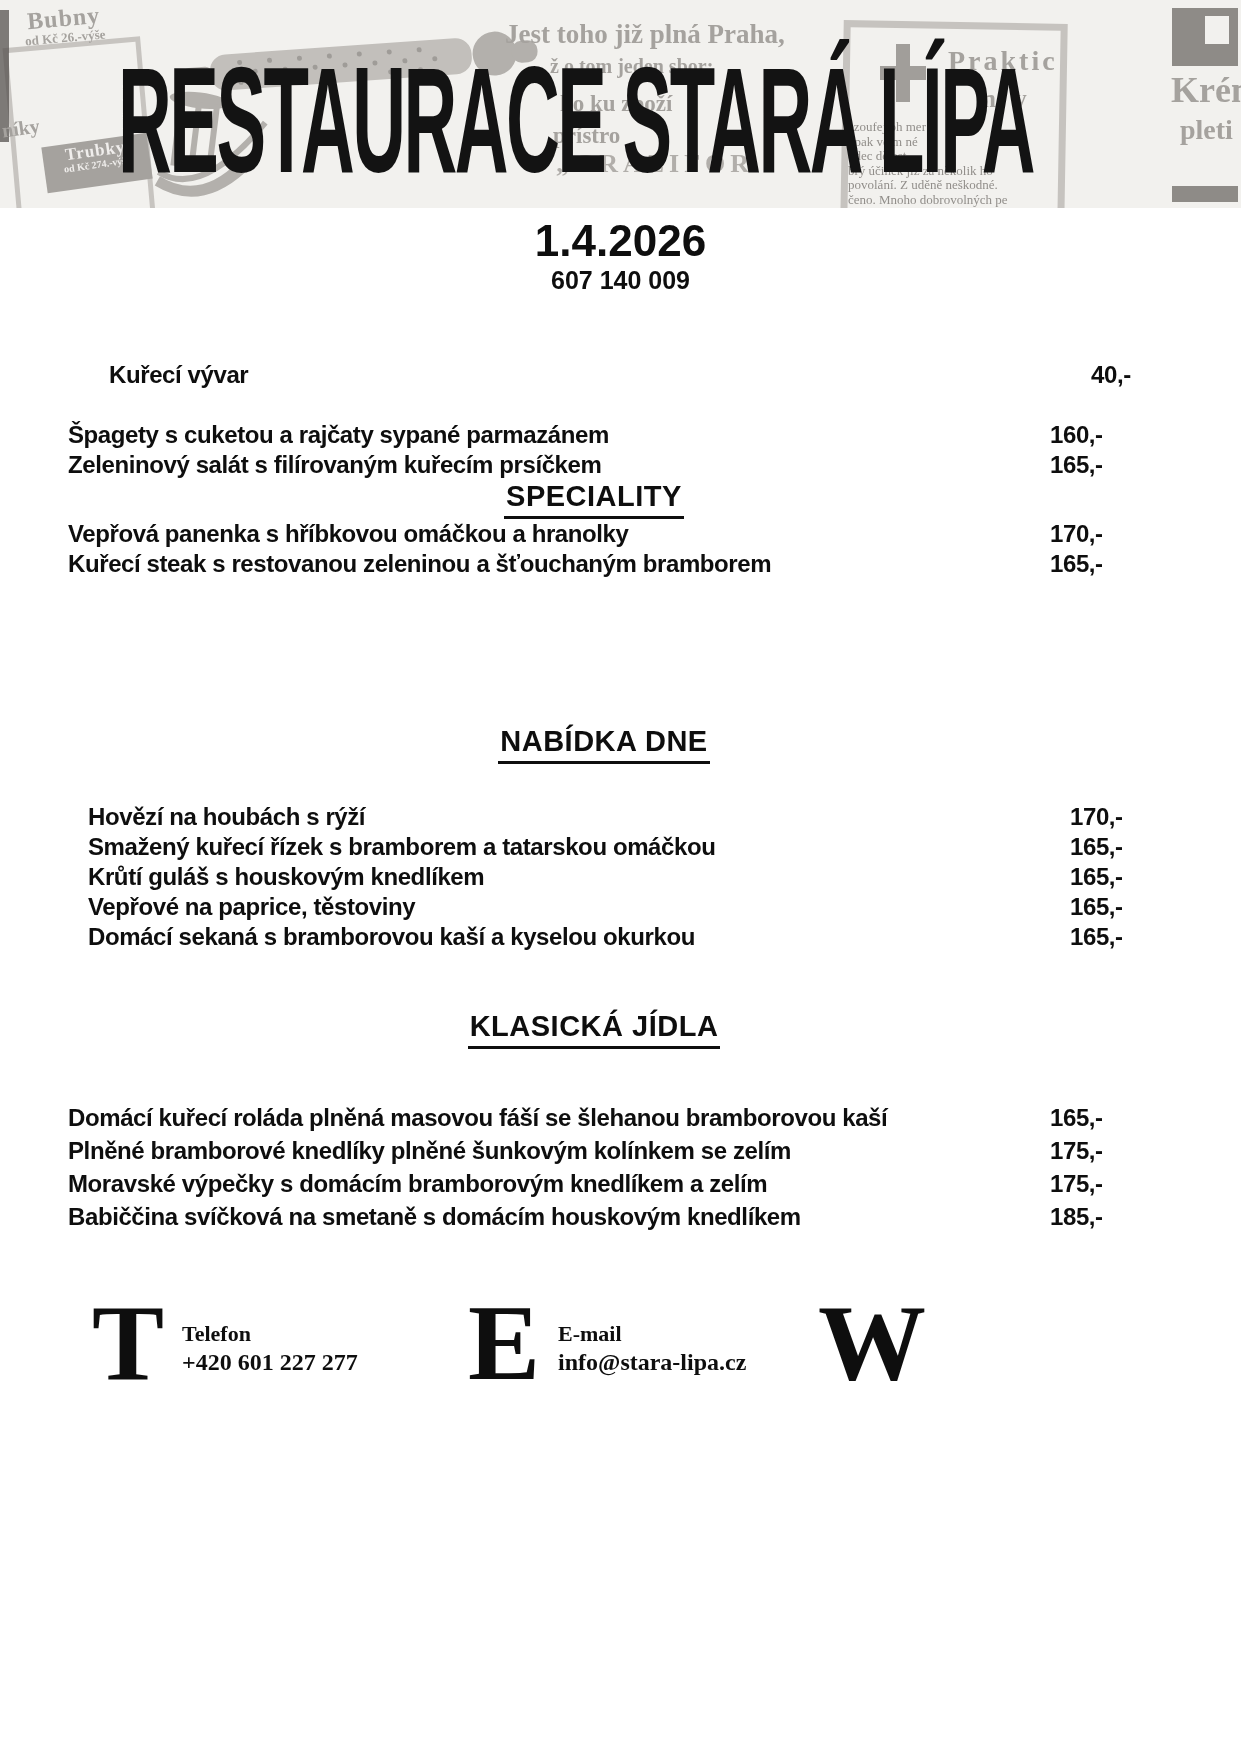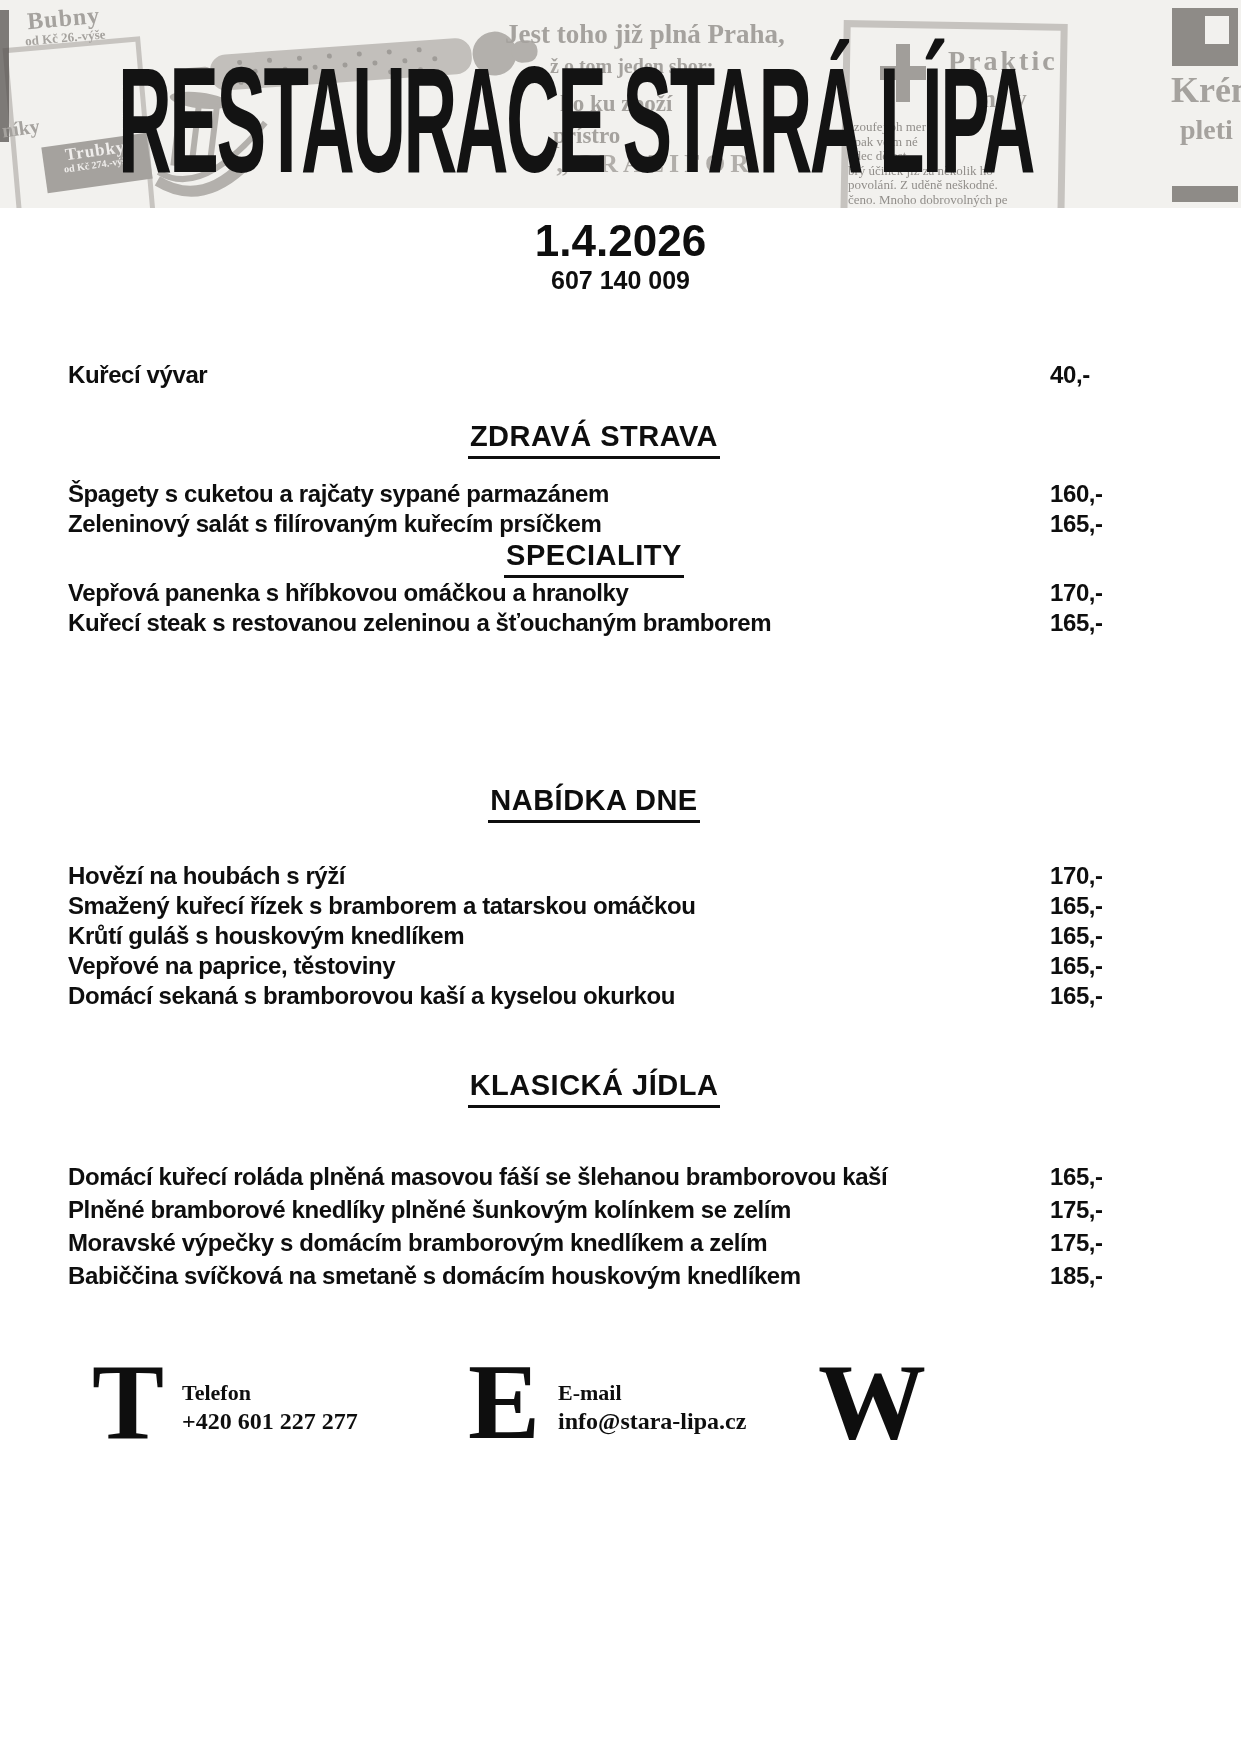--- a/index.html
+++ b/index.html
@@ -49,27 +49,27 @@
   .title-block{text-align:center;padding-top:8px;}
   .title-main{font-size:44px;font-weight:bold;line-height:48px;}
   .title-date{font-size:44px;font-weight:bold;line-height:50px;}
   .title-phone{font-size:25px;font-weight:bold;line-height:28px;}
 
   
   .menu{padding:0 121px 0 68px;}
   .row{display:flex;font-weight:bold;font-size:24px;line-height:30px;letter-spacing:-0.4px;}
   .row .nm{width:982px;flex:none;white-space:nowrap;overflow:hidden;}
   .row .pr{flex:none;width:70px;text-align:left;}
-  .intro-row{margin-top:66px;}
+  .intro-row{margin-top:66px;margin-left:41px;}
   .sec-h{text-align:center;font-size:29px;font-weight:bold;margin:0;}
   .sec-h span{display:inline-block;border-bottom:3px solid #0e0e0e;padding:0 2px 3px;
               letter-spacing:0.5px;line-height:33px;}
   .sec-zdrava{margin-top:30px;}   .sec-zdrava .rows{margin-top:20px;}
   .sec-spec{margin-top:0;}        .sec-spec .rows{}
-  .sec-nabidka{margin-top:146px;} .sec-nabidka .rows{margin-top:38px;}
+  .sec-nabidka{margin-top:146px;margin-left:20px;} .sec-nabidka .rows{margin-top:38px;}
   .sec-klasicka{margin-top:58px;} .sec-klasicka .rows{margin-top:52px;}
   .sec-klasicka .row{line-height:33px;}
 
   
   .foot{position:relative;margin-top:62px;height:170px;}
   .contact{position:absolute;display:flex;align-items:flex-start;}
   .contact .big{font-family:"Liberation Serif",serif;font-weight:bold;font-size:108px;line-height:96px;}
   .contact .txt{margin-left:18px;margin-top:26px;font-family:"Liberation Serif",serif;font-weight:bold;}
   .contact .lbl{font-size:22px;line-height:26px;}
   .contact .val{font-size:24px;line-height:30px;}
@@ -172,21 +172,20 @@
   </section>
 
   <main class="menu">
 
     <div class="row intro-row">
       <span class="nm">Kuřecí vývar</span>
       <span class="pr">40,-</span>
     </div>
 
     <section class="sec-zdrava">
-      <h2 class="sec-h"><span>ZDRAVÁ STRAVA</span></h2>
       <div class="rows">
         <div class="row">
           <span class="nm">Špagety s cuketou a rajčaty sypané parmazánem</span>
           <span class="pr">160,-</span>
         </div>
         <div class="row">
           <span class="nm">Zeleninový salát s filírovaným kuřecím prsíčkem</span>
           <span class="pr">165,-</span>
         </div>
       </div>

